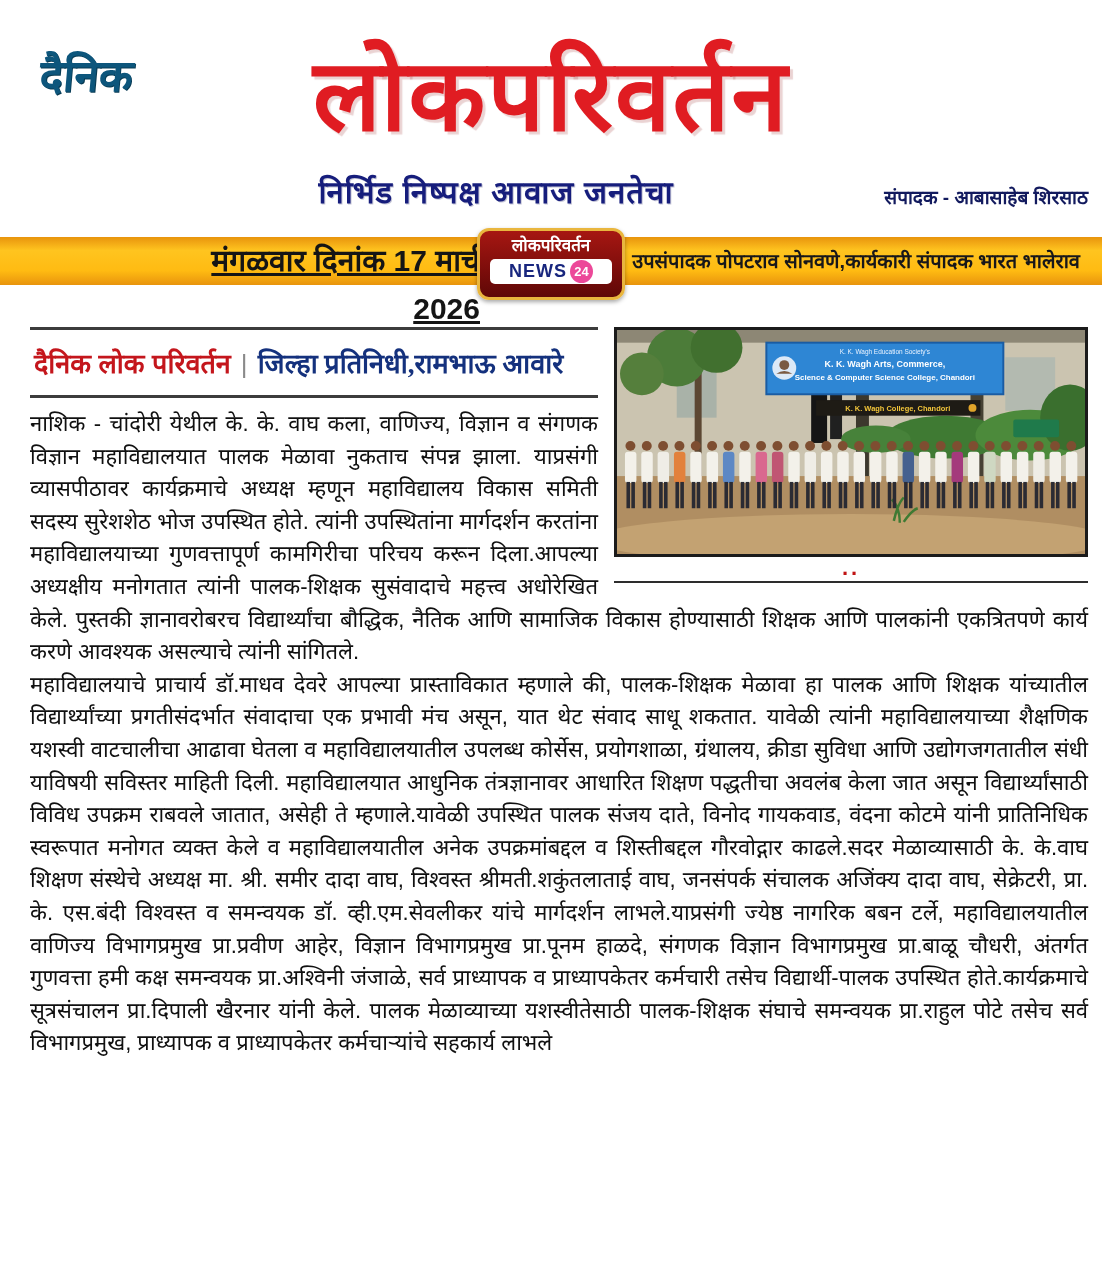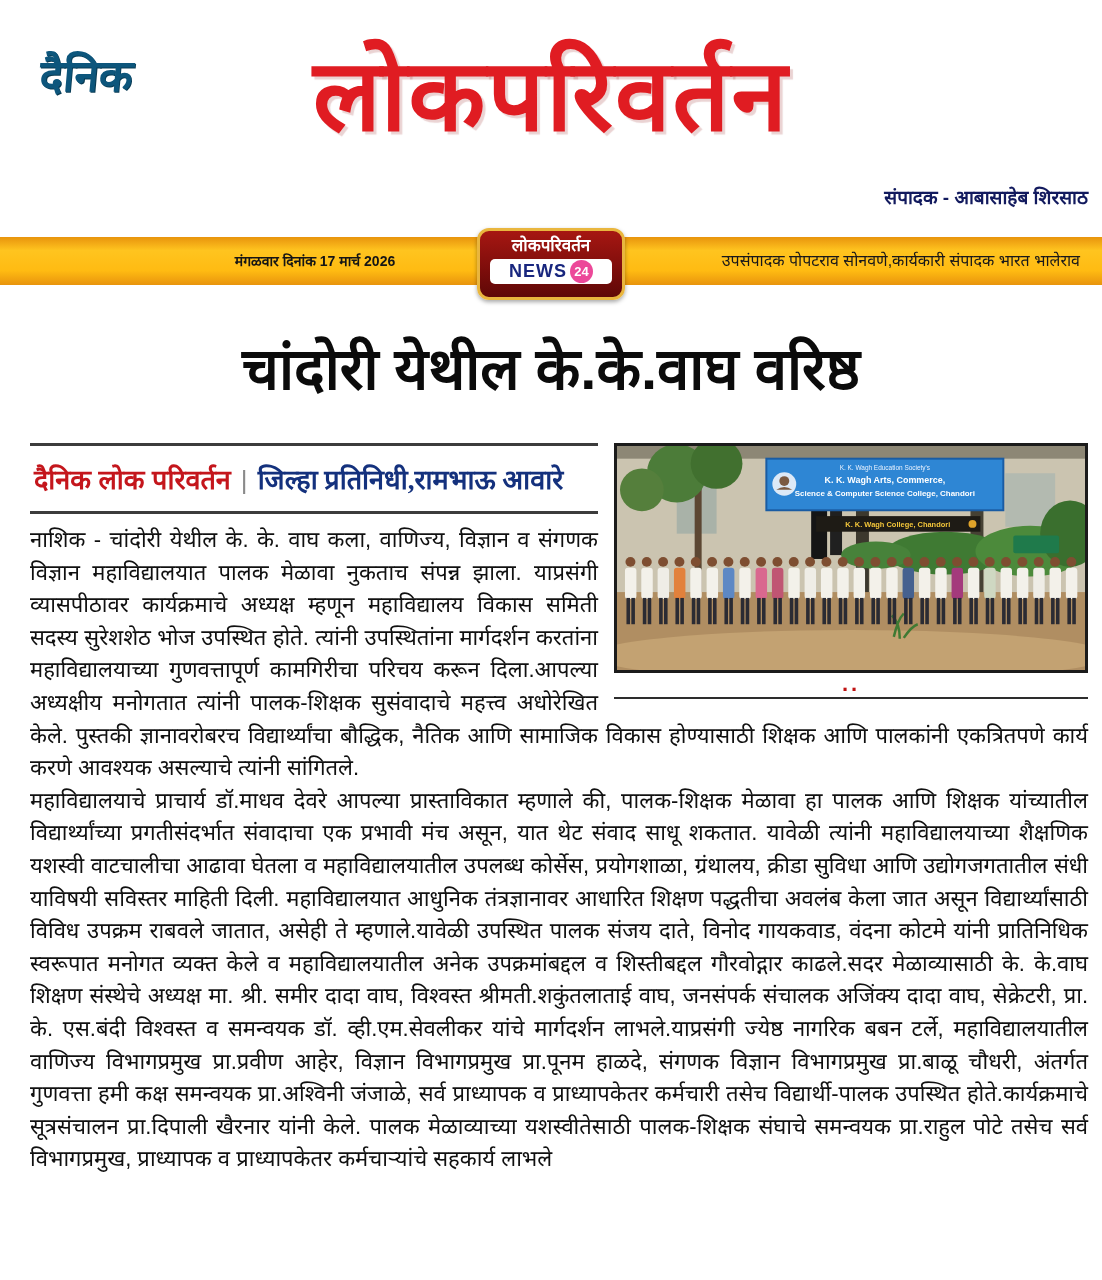--- a/index.html
+++ b/index.html
@@ -15,24 +15,24 @@
                  font-size:100px; font-weight:800; color:#e01c22; letter-spacing:2px;
                  text-shadow:3px 3px 1px rgba(140,10,10,0.18); line-height:1.3; }
   .tagline { position:absolute; left:0; right:110px; top:170px; text-align:center;
              font-size:31px; font-weight:bold; color:#161d7c; letter-spacing:1px;
              text-shadow:1px 1px 0 rgba(20,20,90,0.25); }
   .editor { position:absolute; right:14px; top:184px; font-size:19px; font-weight:bold; color:#121a5e;text-align:center; }
 
   
   .date-bar { position:relative; height:48px; margin-top:0;
               background:linear-gradient(180deg,#e8940d 0%,#ffc41f 28%,#ffbb12 70%,#e8940d 100%); }
-  .date-text { position:absolute; left:150px; top:0; width:330px; line-height:48px; text-align:center;
-               font-size:14px; font-weight:bold; color:#151515; }
+  .date-text { position:absolute; left:150px; top:0; width:330px; line-height:48px; text-align:right;
+               font-size:30px; font-weight:bold; color:#151515;text-decoration:underline; }
   .staff-text { position:absolute; right:22px; top:0; line-height:48px;
-                font-size:16px; font-weight:normal; color:#17171a; }
+                font-size:20px; font-weight:bold; color:#17171a; }
   .badge { position:absolute; left:50%; margin-left:-74px; top:-9px; width:148px; height:72px; z-index:5;
            background:linear-gradient(180deg,#a61712 0%,#7c0d0b 60%,#5f0807 100%);
            border:3px solid #e9b63e; border-radius:12px; text-align:center; padding-top:5px;
            box-shadow:0 2px 4px rgba(0,0,0,0.35); }
   .badge-brand { color:#ffffff; font-size:17px; font-weight:bold; line-height:20px; }
   .badge-news-row { display:inline-flex; align-items:center; background:#ffffff; border-radius:5px;
                     padding:1px 19px; margin-top:3px; }
   .badge-news { color:#18267e; font-weight:800; font-size:18px; letter-spacing:1px; }
   .badge-num { background:#ec4899; color:#ffffff; border-radius:50%; width:23px; height:23px;
                line-height:23px; font-size:13px; font-weight:bold; display:inline-block;
@@ -61,37 +61,37 @@
   .body-text p { font-size:22px; line-height:32.6px; color:#101010; text-align:justify; margin:0; }
 </style>
 </head>
 <body>
 
 <div class="page">
 
   <header class="masthead">
     <div class="daily-label">दैनिक</div>
     <div class="paper-title">लोकपरिवर्तन</div>
+    <div class="tagline">निर्भिड निष्पक्ष आवाज जनतेचा</div>
     <div class="editor">संपादक - आबासाहेब शिरसाठ</div>
   </header>
 
   <div class="date-bar">
     <span class="date-text">मंगळवार दिनांक 17 मार्च 2026</span>
     <div class="badge">
       <div class="badge-brand">लोकपरिवर्तन</div>
       <div class="badge-news-row">
         <span class="badge-news">NEWS</span>
         <span class="badge-num">24</span>
       </div>
     </div>
     <span class="staff-text">उपसंपादक पोपटराव सोनवणे,कार्यकारी संपादक भारत भालेराव</span>
   </div>
 
   <h1 class="headline">
-    <div>चांदोरी येथील के.के.वाघ वरिष्ठ</div>
   </h1>
 
   <main class="article">
 
     <figure class="photo">
       <div class="photo-frame">
         <svg viewBox="0 0 470 230" preserveAspectRatio="none">
 
           <rect x="0" y="0" width="470" height="230" fill="#cbc4b0"></rect>
           <rect x="0" y="0" width="470" height="13" fill="#8d8775"></rect>

